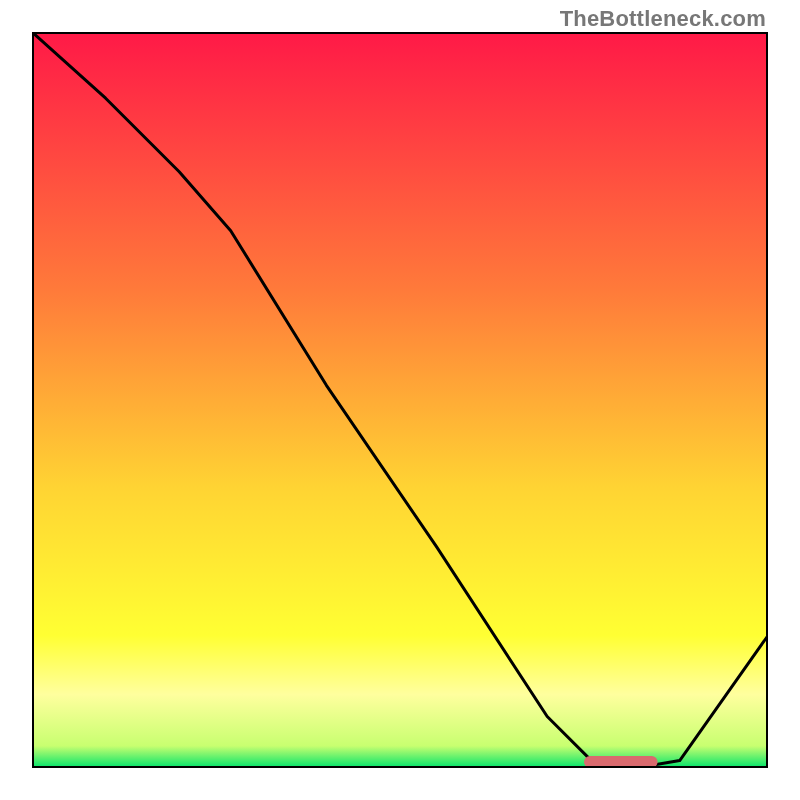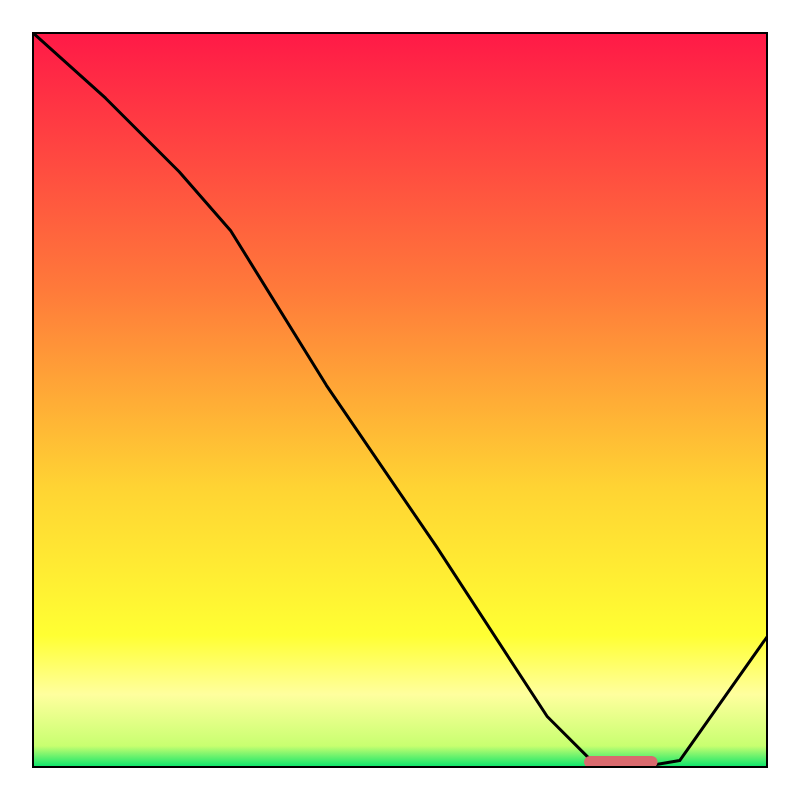--- a/index.html
+++ b/index.html
@@ -36,20 +36,21 @@
     font-weight: 600;
     color: #777777;
     letter-spacing: 0.2px;
     pointer-events: none;
   }
 </style>
 </head>
 <body>
 <div class="frame">
 
+  <div class="watermark">TheBottleneck.com</div>
 
   <div class="plot-wrap">
     <svg class="plot" viewBox="0 0 736 736" preserveAspectRatio="none">
       <defs>
         <linearGradient id="bgGrad" x1="0" y1="0" x2="0" y2="1">
           <stop id="g0" offset="0%" stop-color="#ff1947"></stop>
           <stop id="g1" offset="35%" stop-color="#ff7a3a"></stop>
           <stop id="g2" offset="62%" stop-color="#ffd433"></stop>
           <stop id="g3" offset="82%" stop-color="#ffff33"></stop>
           <stop id="g4" offset="90%" stop-color="#ffff9e"></stop>

